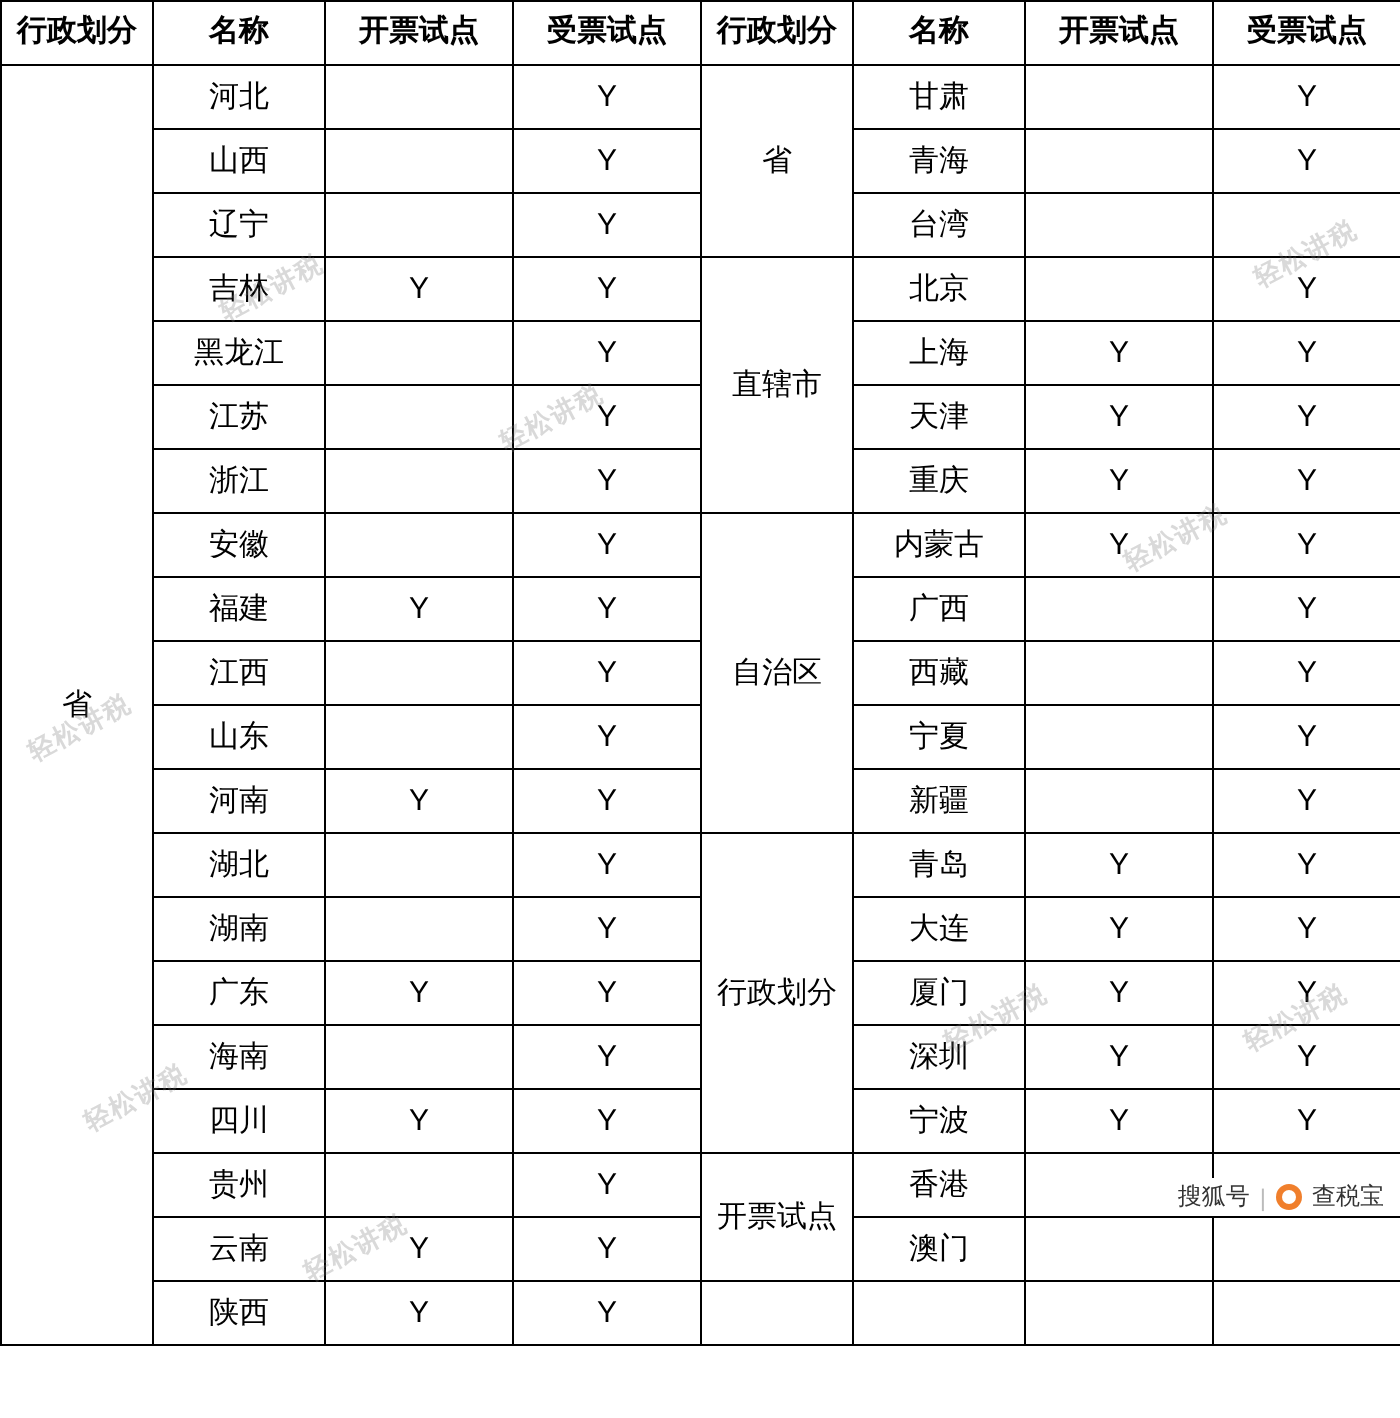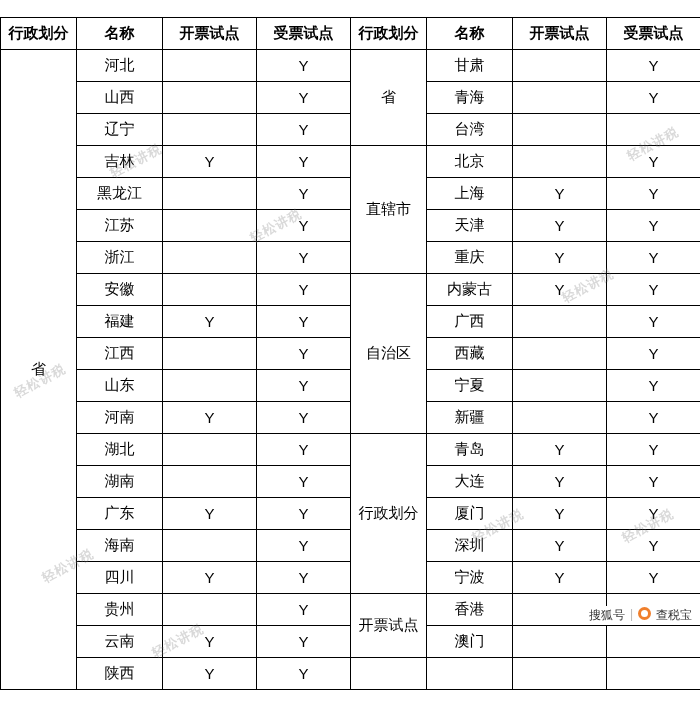--- a/index.html
+++ b/index.html
@@ -13,21 +13,20 @@
     font-family: "Liberation Sans", sans-serif;
     position: relative;
     overflow: hidden;
   }
   #sheet {
     position: absolute;
     left: 0;
     top: 0;
     width: 700px;
     height: 611px;
-    margin-top: 17px;
   }
   table.grid {
     border-collapse: collapse;
     table-layout: fixed;
     width: 700px;
   }
   table.grid td {
     border: 1px solid #000000;
     font-size: 15px;
     color: #000000;
@@ -69,21 +68,21 @@
     white-space: nowrap;
     pointer-events: none;
     letter-spacing: 1px;
   }
   
   #source-badge {
     position: absolute;
     right: 6px;
     bottom: 3px;
     display: flex;
-    align-items: flex-start;
+    align-items: center;
     gap: 5px;
     font-size: 12px;
     color: #333333;
     background: #ffffff;
     padding: 1px 2px;
   }
   #source-badge .sep {
     color: #bbbbbb;
   }
   #source-badge .avatar {

